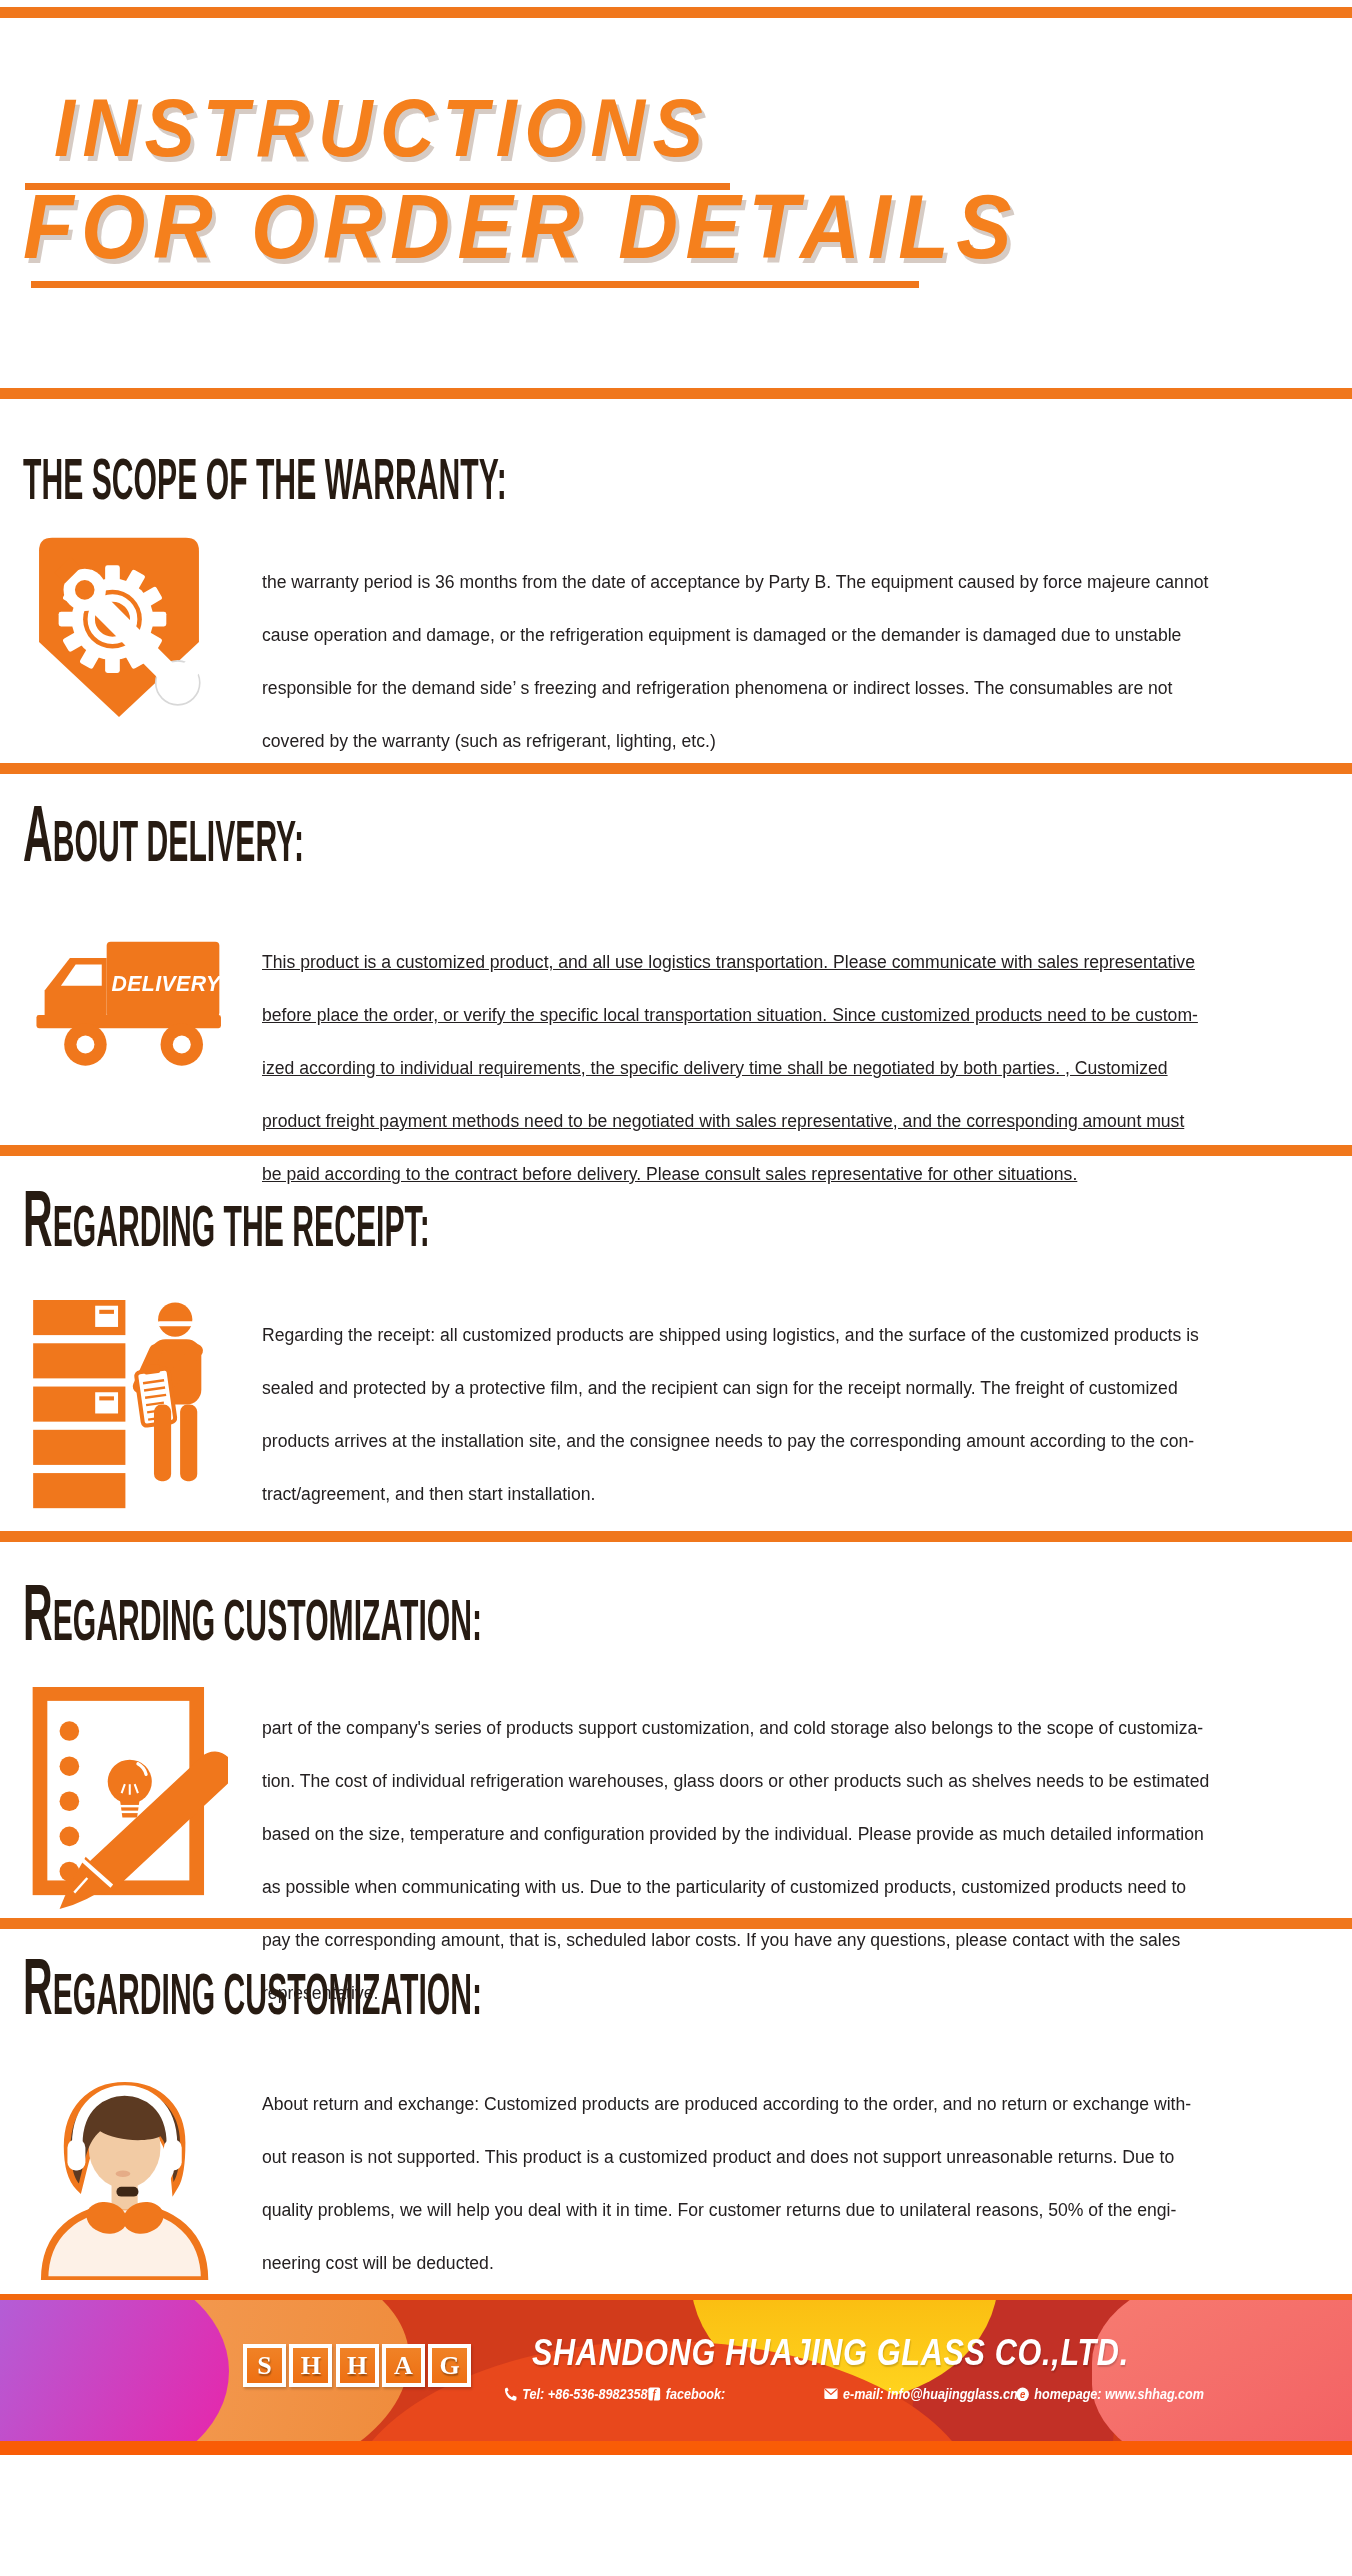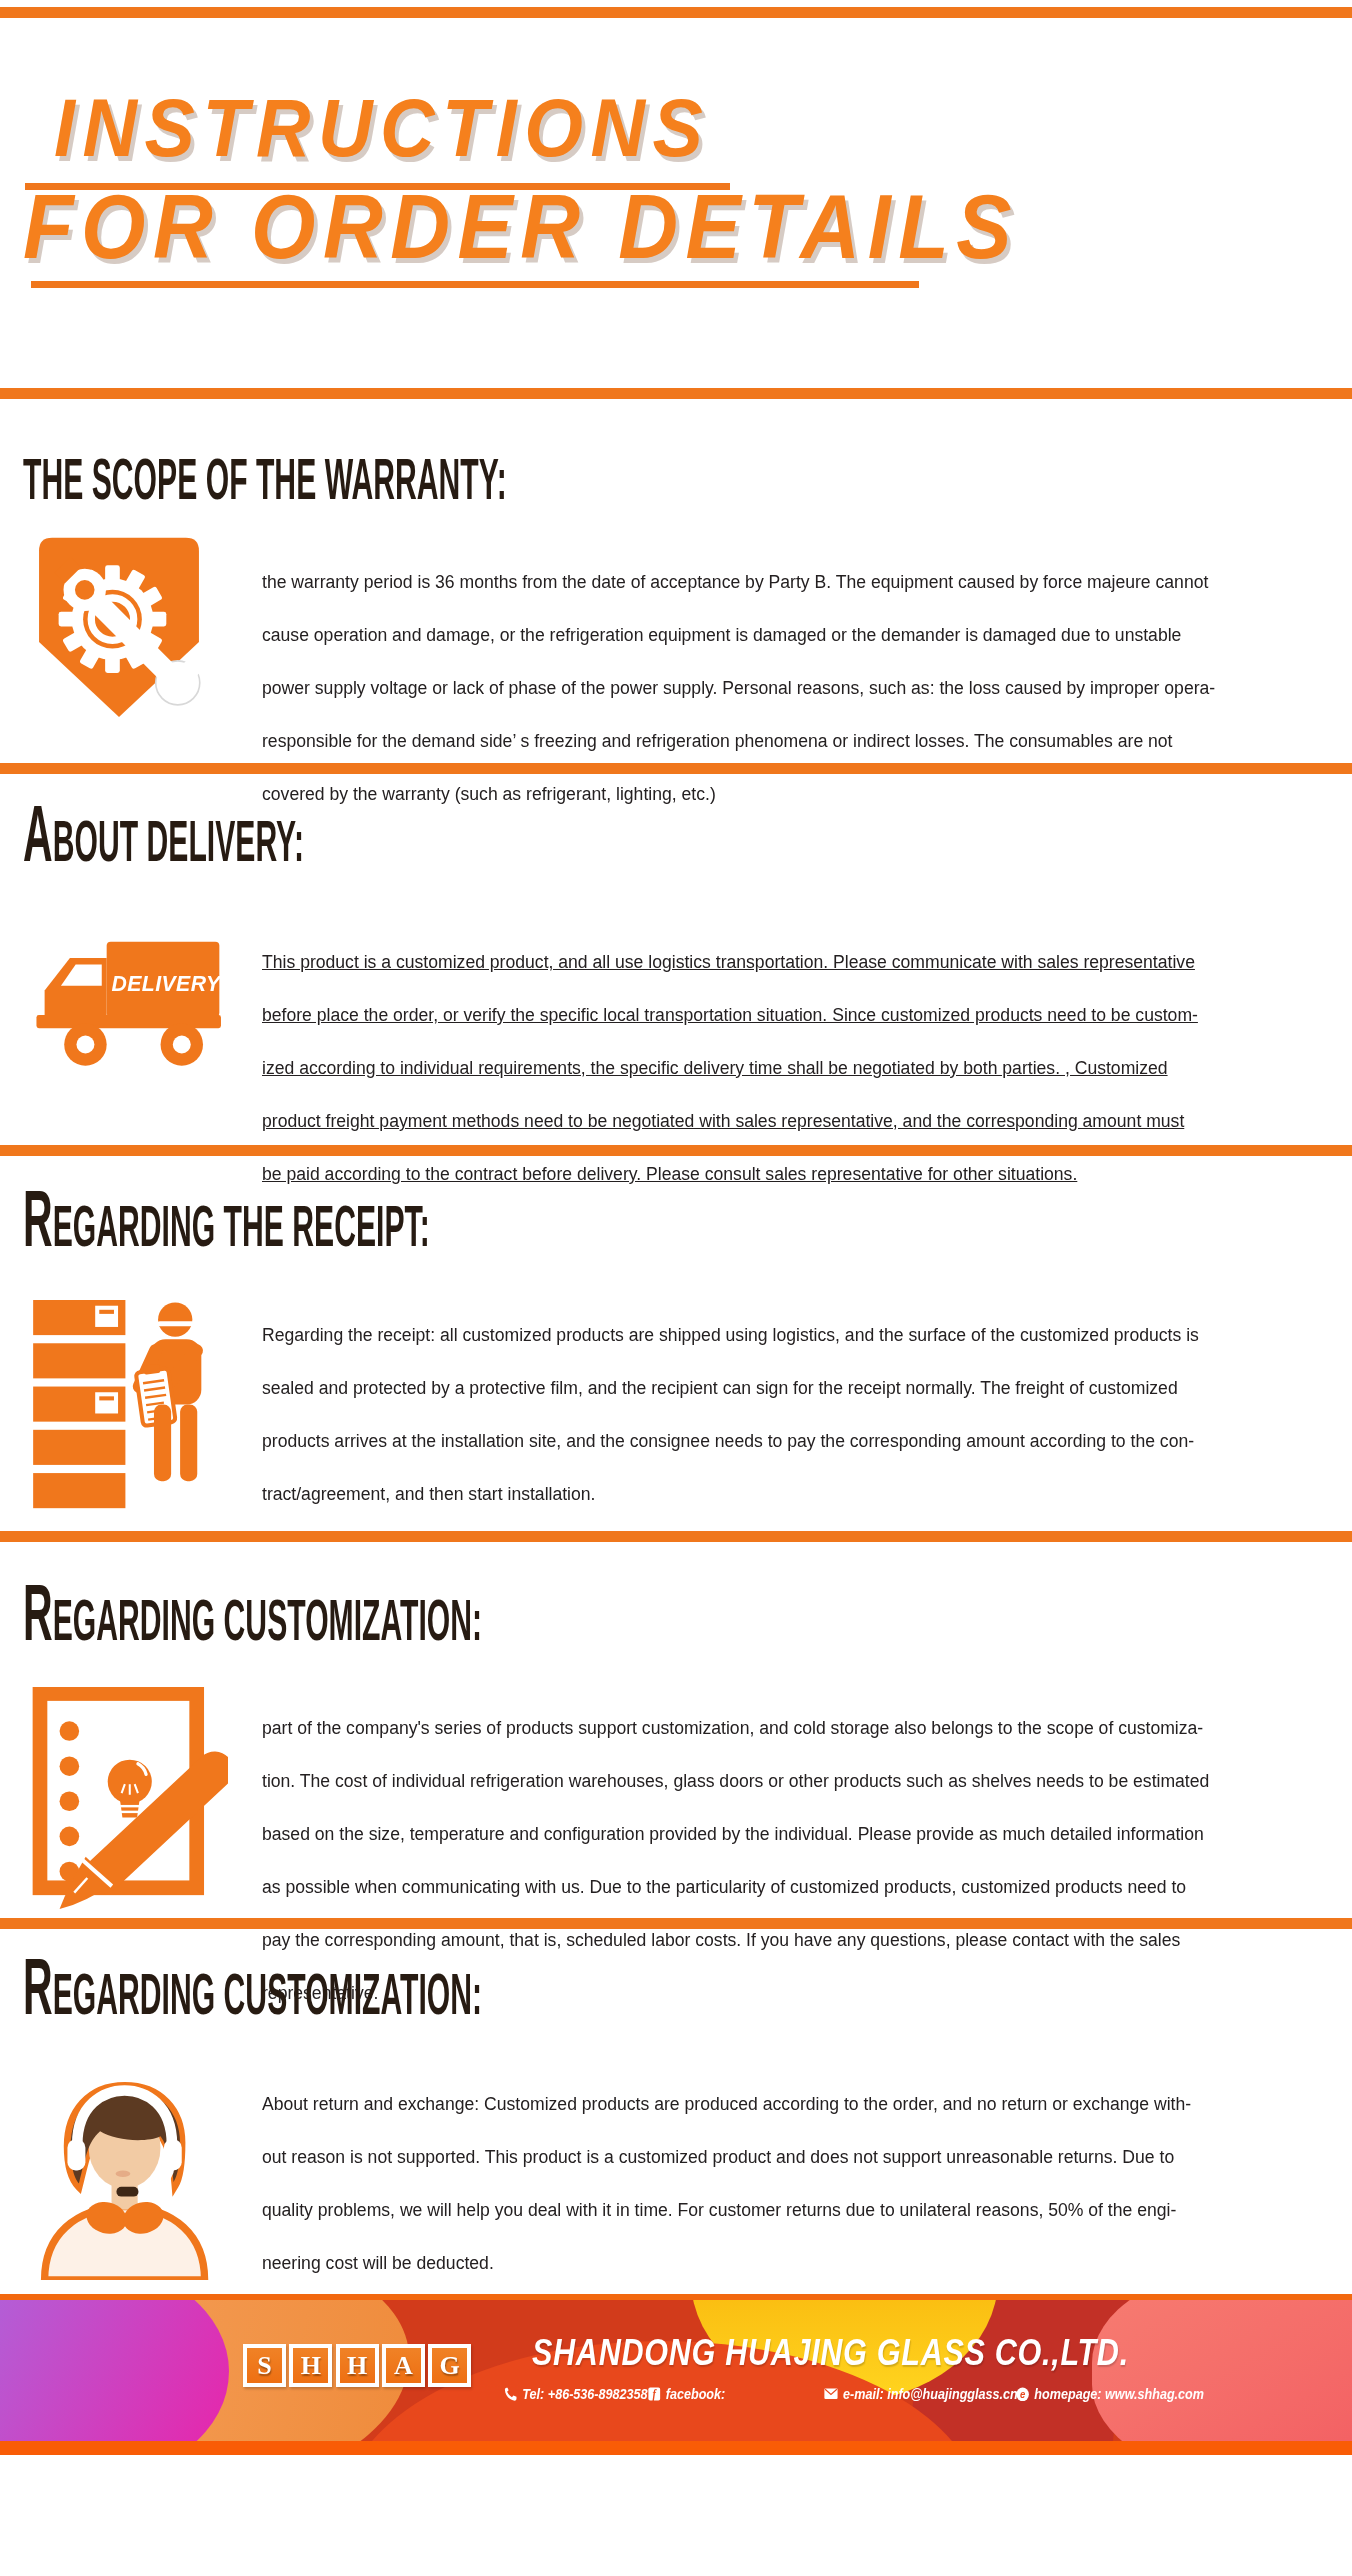--- a/index.html
+++ b/index.html
@@ -89,21 +89,20 @@
       <rect x="180" y="142" width="22" height="36" fill="#ffffff" transform="rotate(45 191 160)"></rect>
       <line x1="62" y1="70" x2="158" y2="166" stroke="#ffffff" stroke-width="26" stroke-linecap="round"></line>
       <circle cx="58" cy="66" r="26" fill="#ffffff"></circle>
       <circle cx="58" cy="66" r="12" fill="#F0771C"></circle>
       <rect x="28" y="28" width="18" height="28" fill="#F0771C" transform="rotate(45 37 42)"></rect>
     </svg>
   </div>
   <div class="para" style="top:542px;">
     <div>the warranty period is 36 months from the date of acceptance by Party B. The equipment caused by force majeure cannot</div>
     <div>cause operation and damage, or the refrigeration equipment is damaged or the demander is damaged due to unstable</div>
-    <div>power supply voltage or lack of phase of the power supply. Personal reasons, such as: the loss caused by improper opera-</div>
     <div>responsible for the demand side’ s freezing and refrigeration phenomena or indirect losses. The consumables are not</div>
     <div>covered by the warranty (such as refrigerant, lighting, etc.)</div>
   </div>
 
   <div class="bar" style="top:763px;"></div>
   <div class="h2wrap" style="top:791px;">
     <span class="init">A</span><span class="rest">BOUT DELIVERY:</span>
   </div>
   <div class="icon" style="left:24.5px;top:940px;">
     <svg width="196" height="129" viewBox="0 0 240 158">

